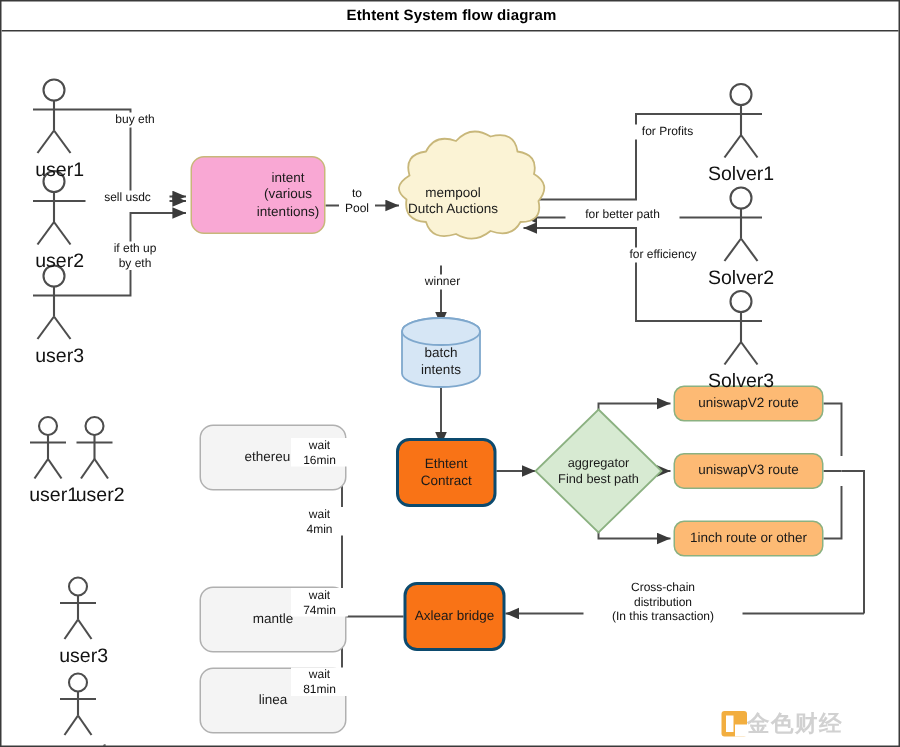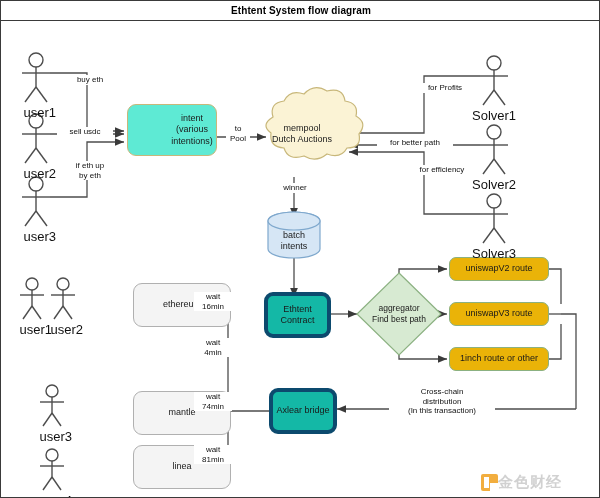--- a/index.html
+++ b/index.html
@@ -15,24 +15,24 @@
     font-size:10px;font-weight:bold;color:#000;letter-spacing:.1px;
   }
   .stage{position:absolute;left:0;top:20px;width:600px;height:477px;}
   svg.layer{position:absolute;left:0;top:0;width:600px;height:477px;overflow:visible;}
 
   .nodebox{
     position:absolute;box-sizing:border-box;display:flex;
     align-items:center;justify-content:center;text-align:center;
     font-size:9px;color:#1a1a1a;line-height:1.25;border-radius:9px;
   }
-  .box-intent{background:#5eead4;border:1px solid #c8b77a;padding-left:40px;}
-  .box-green{background:#14b8a6;border:4px solid #0c4a6e;}
+  .box-intent{background:#f9a8d4;border:1px solid #c8b77a;padding-left:40px;}
+  .box-green{background:#f97316;border:2px solid #0c4a6e;}
   .box-gray{background:#f4f4f4;border:1px solid #b0b0b0;margin-left:36px;}
-  .box-route{background:#eab308;border:1px solid #8bb181;border-radius:7px;}
+  .box-route{background:#fdba74;border:1px solid #8bb181;border-radius:7px;}
   .cloudtext{
     position:absolute;display:flex;align-items:center;justify-content:center;
     text-align:center;font-size:9px;color:#1a1a1a;line-height:1.25;
   }
   .cyltext{
     position:absolute;display:flex;align-items:center;justify-content:center;
     text-align:center;font-size:9px;color:#1a1a1a;line-height:1.25;
   }
   .diamondtext{
     position:absolute;display:flex;align-items:center;justify-content:center;

